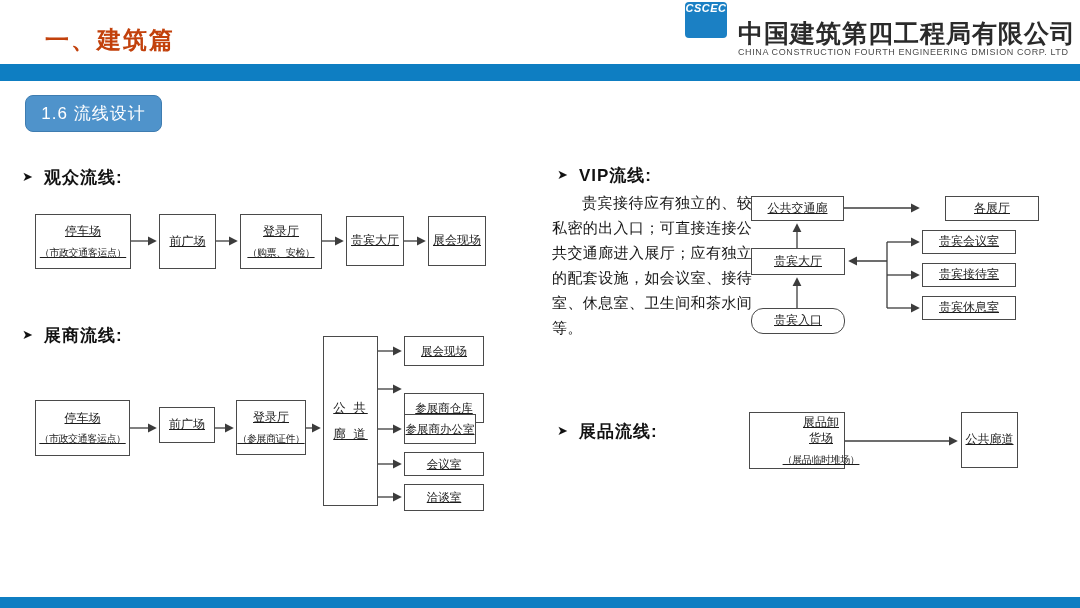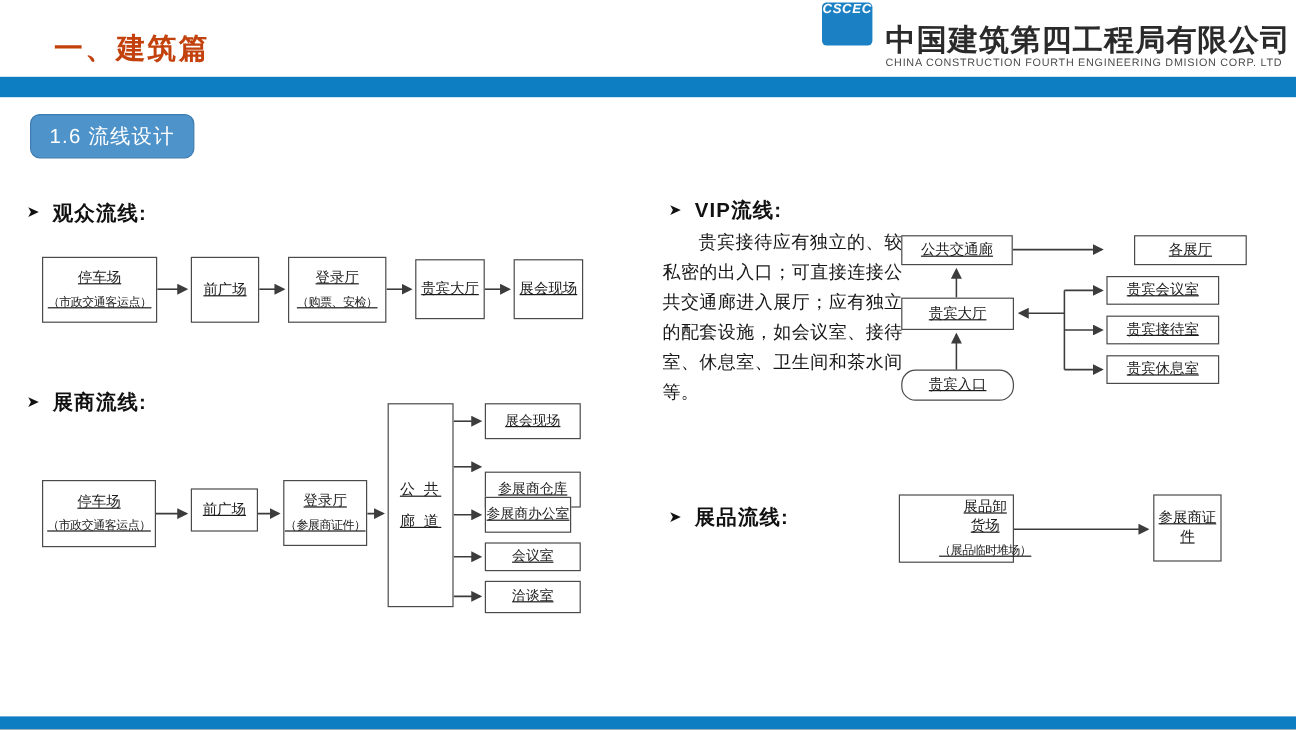--- a/index.html
+++ b/index.html
@@ -142,16 +142,16 @@
 
   <div class="sec-head" style="left:557px;top:420px;">
     <span class="bullet">➤</span>
     <span>展品流线:</span>
   </div>
 
   <div class="node" style="left:749px;top:412px;width:96px;height:57px;padding-left:48px;">
     <span>展品卸货场</span>
     <span class="sub">（展品临时堆场）</span>
   </div>
-  <div class="node" style="left:961px;top:412px;width:57px;height:56px;">参展商证件</div>
+  <div class="node" style="left:961px;top:412px;width:57px;height:56px;">公共廊道</div>
 
   <div class="accent-bar-bottom"></div>
 </div>
 
 </body></html>

